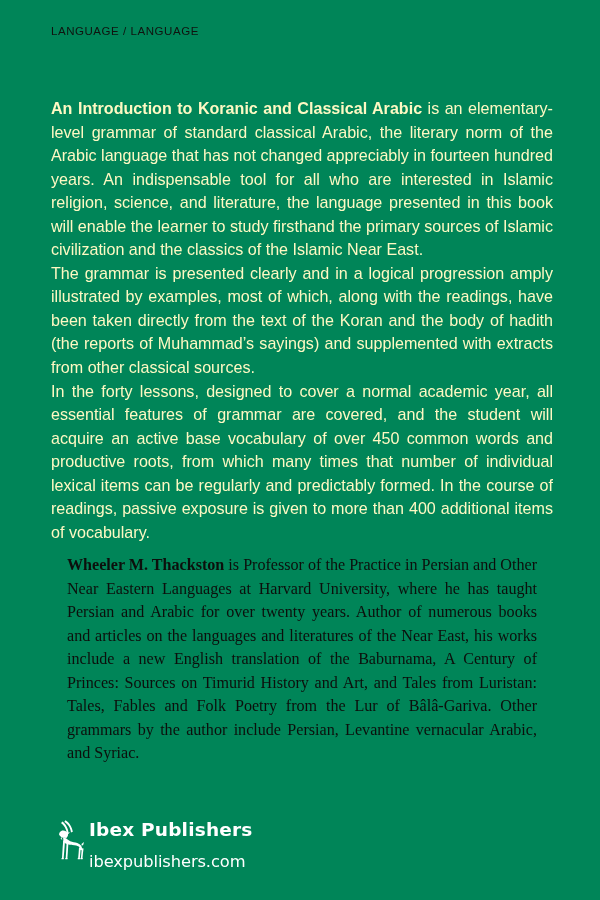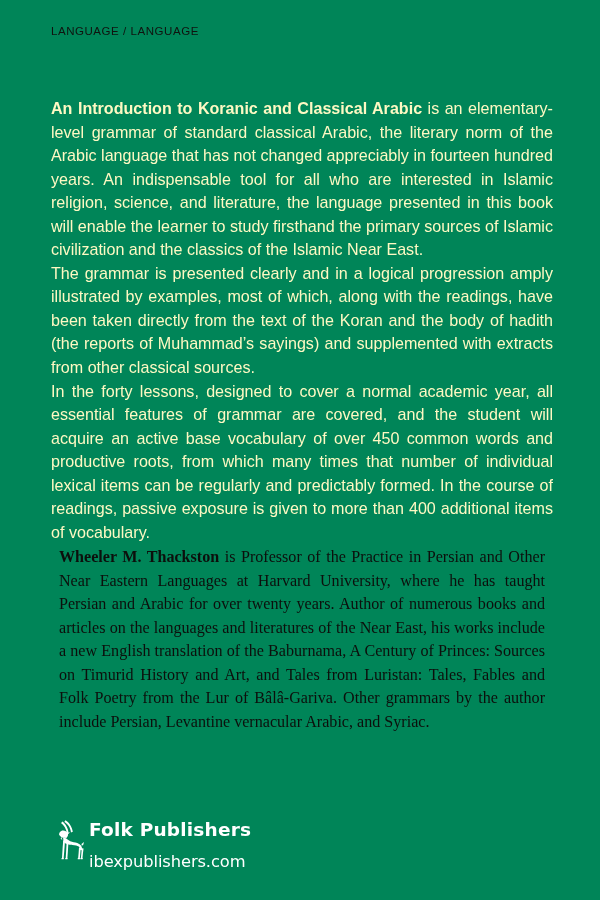--- a/index.html
+++ b/index.html
@@ -74,21 +74,21 @@
     width: 502px;
     color: #0c0f0c;
     font-family: "Liberation Serif", serif;
     font-size: 16.1px;
     line-height: 23.55px;
     text-align: justify;
     text-justify: inter-word;
   }
 
   .bio p {
-    margin: 8px;
+    margin: 16px;
   }
 
   .lead {
     font-weight: bold;
   }
 
   
   .publisher-logo {
     position: absolute;
     left: 50px;
@@ -175,18 +175,18 @@
         <path d="M63.6 58.4l3.5.8-1.3 10.3-1.0 10.2h-3.2l1.0-10.4z"></path>
 
         <path d="M63.0 50.0l5.0-4.0-1.6 6.1-3.0 1.6z"></path>
 
         <path d="M22.6 35.8l2.1 6.0-3.3-2.4z"></path>
 
         <path d="M23.1 78.2h4.3v2.4h-4.3zM30.7 78.2h4.3v2.4h-4.3zM55.5 78.2h4.3v2.4h-4.3zM61.0 78.2h4.3v2.4h-4.3z"></path>
       </g>
     </svg>
     <div class="logo-words">
-      <div class="logo-name">Folk Publishers</div>
+      <div class="logo-name">Ibex Publishers</div>
       <div class="logo-url">ibexpublishers.com</div>
     </div>
   </div>
 
 </div>
 
 </body></html>

